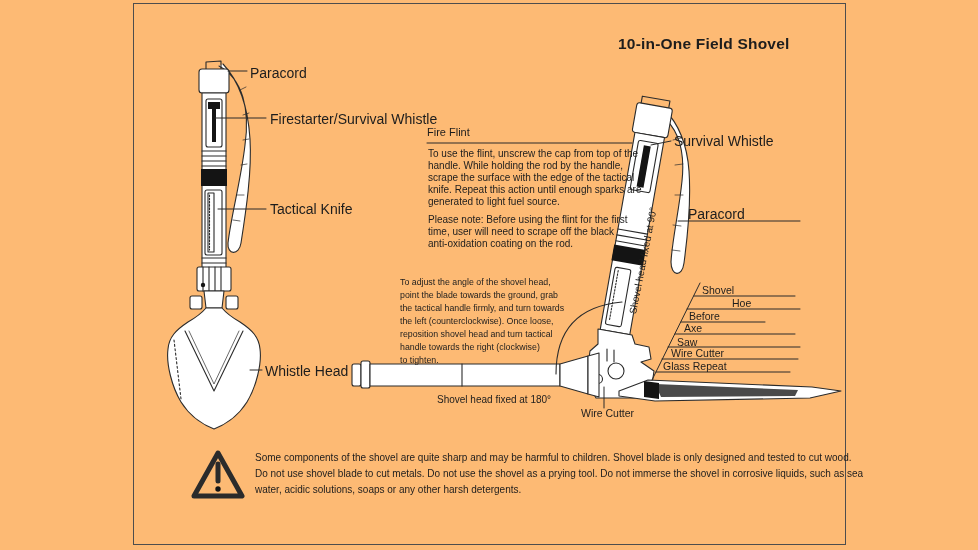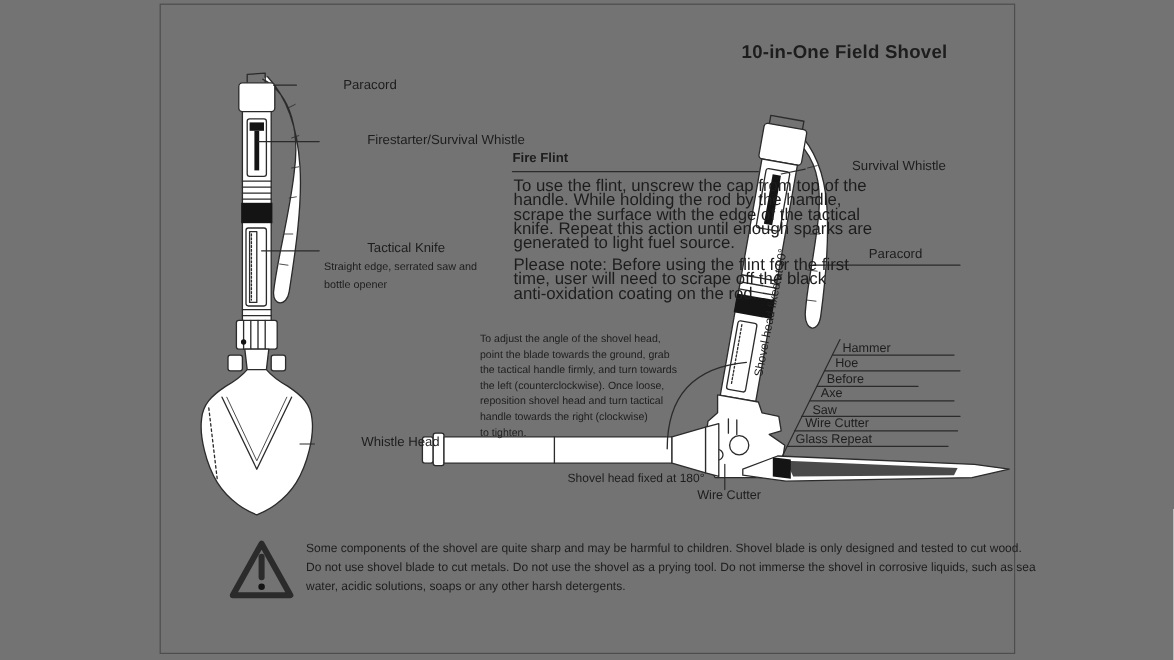--- a/index.html
+++ b/index.html
@@ -1,30 +1,30 @@
 <!DOCTYPE html>
 <html><head>
 <meta charset="utf-8">
 <style>
   html,body{margin:0;padding:0;background:#fff;}
   .canvas{
-    position:relative;width:978px;height:550px;background:#737373;
+    position:relative;width:978px;height:550px;background:#fdba74;
     font-family:"Liberation Sans",sans-serif;color:#1d1d1d;overflow:hidden;
   }
   .frame{position:absolute;left:133px;top:3px;width:711px;height:540px;border:1.5px solid #4d4d4d;}
   svg.art{position:absolute;left:0;top:0;}
   .abs{position:absolute;}
   .title{font-size:15.5px;font-weight:bold;white-space:nowrap;letter-spacing:0.2px;}
-  .lbl{font-size:11px;white-space:nowrap;margin-left:36px;}
+  .lbl{font-size:14px;white-space:nowrap;}
   .sub{font-size:9px;line-height:15px;white-space:pre;}
-  .heading{font-size:11px;white-space:nowrap;font-weight:bold;}
-  .para{font-size:14px;line-height:12px;white-space:pre;}
+  .heading{font-size:11px;white-space:nowrap;}
+  .para{font-size:10px;line-height:12px;white-space:pre;}
   .para13{font-size:8.8px;line-height:13px;white-space:pre;}
   .fn{font-size:10.5px;white-space:nowrap;}
-  .small10{font-size:10px;white-space:nowrap;margin-left:36px;}
+  .small10{font-size:10px;white-space:nowrap;}
   .rot90{
     font-size:10px;line-height:11px;white-space:nowrap;
     transform:rotate(-79deg);transform-origin:0 100%;
   }
   .warn{font-size:10px;line-height:16px;white-space:pre;}
 </style>
 </head>
 <body>
 
 <div class="canvas">
@@ -136,22 +136,20 @@
         <circle cx="218" cy="489" r="2.7" fill="#141414" stroke="none"></circle>
       </g>
     </g>
   </svg>
 
   <div class="abs title" style="left:618px;top:35px">10-in-One Field Shovel</div>
 
   <div class="abs lbl" style="left:250px;top:65px">Paracord</div>
   <div class="abs lbl" style="left:270px;top:111px">Firestarter/Survival Whistle</div>
   <div class="abs lbl" style="left:270px;top:201px">Tactical Knife</div>
-  <div class="abs sub" style="left:270px;top:215px">Straight edge, serrated saw and
-bottle opener</div>
   <div class="abs lbl" style="left:265px;top:363px">Whistle Head</div>
 
   <div class="abs heading" style="left:427px;top:126px">Fire Flint</div>
   <div class="abs para" style="left:428px;top:148px">To use the flint, unscrew the cap from top of the
 handle. While holding the rod by the handle,
 scrape the surface with the edge of the tactical
 knife. Repeat this action until enough sparks are
 generated to light fuel source.</div>
   <div class="abs para" style="left:428px;top:214px">Please note: Before using the flint for the first
 time, user will need to scrape off the black
@@ -164,22 +162,22 @@
 reposition shovel head and turn tactical
 handle towards the right (clockwise)
 to tighten.</div>
 
   <div class="abs lbl" style="left:674px;top:133px">Survival Whistle</div>
   <div class="abs lbl" style="left:688px;top:206px">Paracord</div>
   <div class="abs rot90" style="left:638px;top:304px">Shovel head fixed at 90°</div>
   <div class="abs small10" style="left:437px;top:394px">Shovel head fixed at 180°</div>
   <div class="abs fn" style="left:581px;top:407px">Wire Cutter</div>
 
-  <div class="abs fn" style="left:702px;top:284px">Hammer</div>
-  <div class="abs fn" style="left:696px;top:297px">Hoe</div>
+  <div class="abs fn" style="left:702px;top:284px">Shovel</div>
+  <div class="abs fn" style="left:732px;top:297px">Hoe</div>
   <div class="abs fn" style="left:689px;top:310px">Before</div>
   <div class="abs fn" style="left:684px;top:322px">Axe</div>
   <div class="abs fn" style="left:677px;top:336px">Saw</div>
   <div class="abs fn" style="left:671px;top:347px">Wire Cutter</div>
   <div class="abs fn" style="left:663px;top:360px">Glass Repeat</div>
 
   <div class="abs warn" style="left:255px;top:450px">Some components of the shovel are quite sharp and may be harmful to children. Shovel blade is only designed and tested to cut wood.
 Do not use shovel blade to cut metals. Do not use the shovel as a prying tool. Do not immerse the shovel in corrosive liquids, such as sea
 water, acidic solutions, soaps or any other harsh detergents.</div>
 

